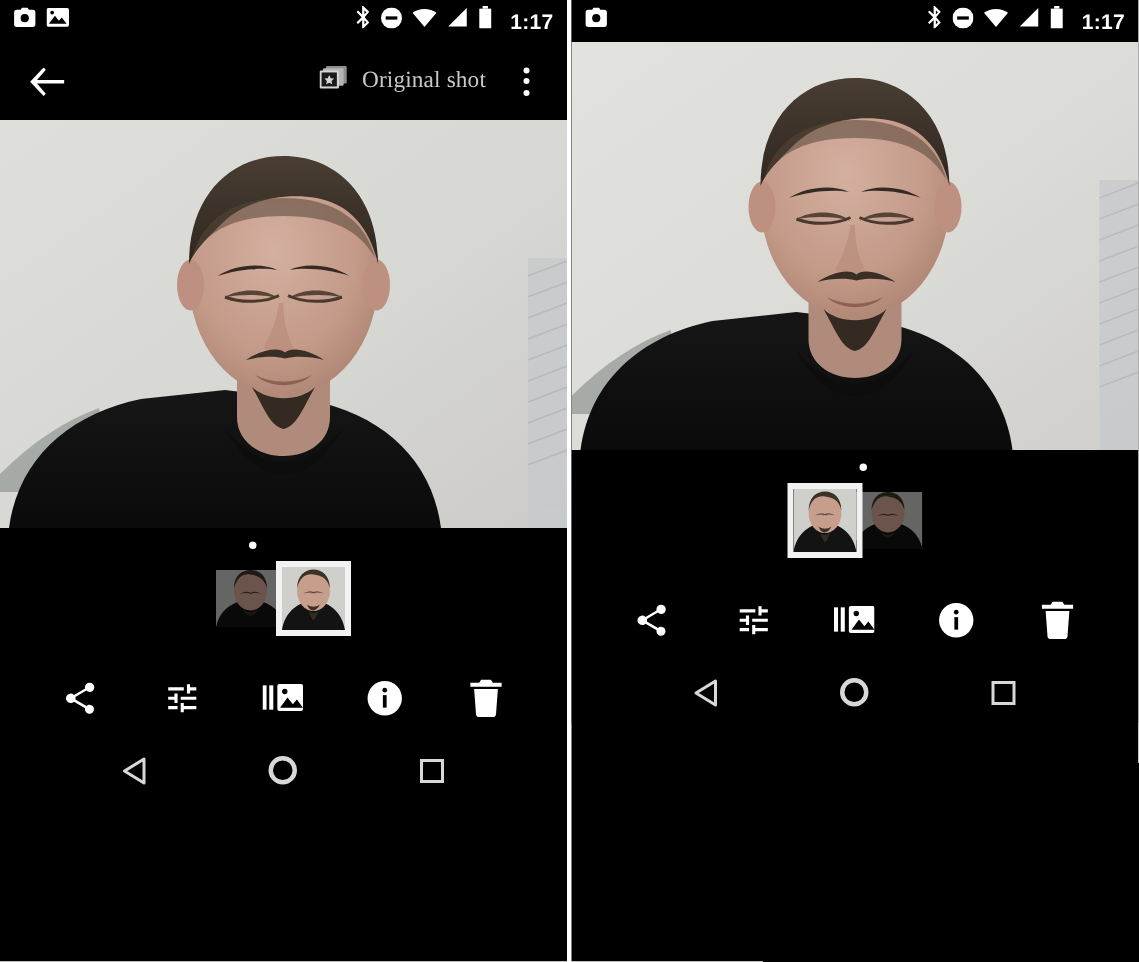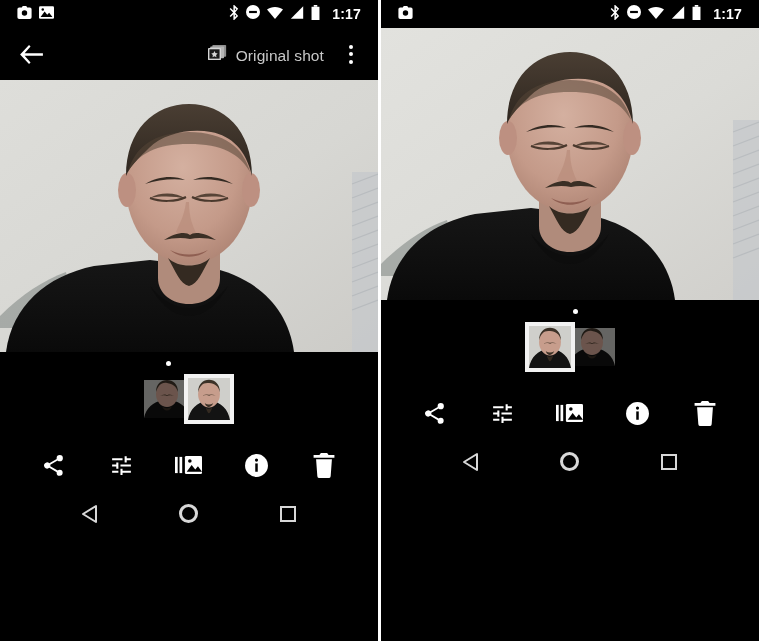--- a/index.html
+++ b/index.html
@@ -23,21 +23,21 @@
   }
   .divider { flex: 0 0 3px; background: #ffffff; height: 641px; }
 
   
   .statusbar {
     position: relative;
     height: 28px;
     background: #000;
     display: flex;
     align-items: center;
-    padding: 0 17px;
+    padding: 0 9px;
   }
   .sb-left { display: flex; align-items: center; gap: 7px; }
   .sb-right {
     margin-left: auto;
     display: flex; align-items: center; gap: 7px;
   }
   .sb-time {
     color: #fff; font-size: 14px; font-weight: bold;
     letter-spacing: .2px; margin-left: 5px;
   }
@@ -47,22 +47,23 @@
   .toolbar {
     height: 52px;
     background: #000;
     display: flex;
     align-items: center;
     padding: 0 14px;
   }
   .tb-back { width: 34px; height: 34px; display:flex; align-items:center; justify-content:center; }
   .tb-spacer { flex: 1; }
   .tb-mode {
-    display: flex; align-items: flex-end; gap: 9px;
+    display: flex; align-items: center; gap: 9px;
     margin-right: 14px;
+    font-family: Liberation Serif, serif;
   }
   .tb-mode-label {
     color: #c8c8c8; font-size: 15.5px; letter-spacing: .1px;
   }
   .tb-overflow {
     width: 26px; height: 34px;
     display: flex; flex-direction: column;
     align-items: center; justify-content: center; gap: 3.5px;
   }
   .dot3 { width: 4px; height: 4px; border-radius: 50%; background: #fff; }

